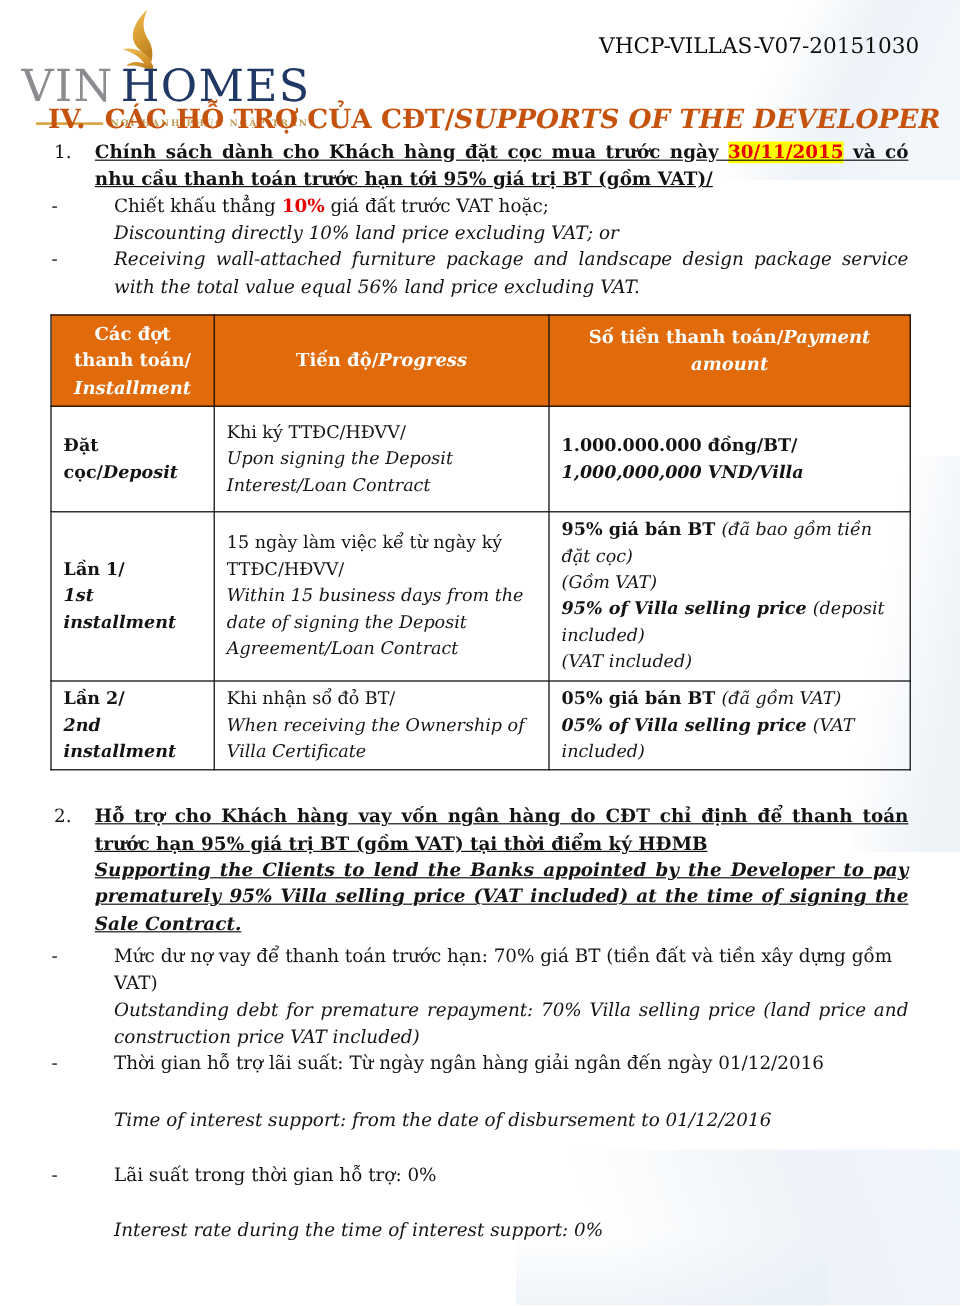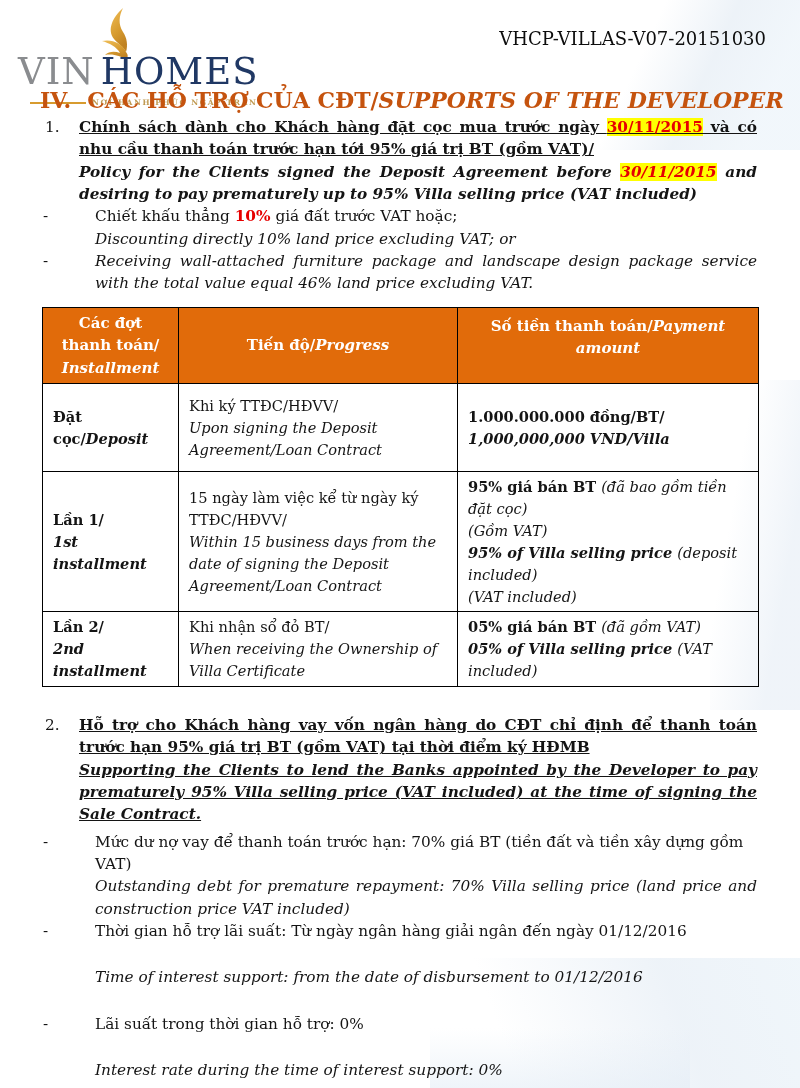--- a/index.html
+++ b/index.html
@@ -110,56 +110,55 @@
   <div class="sec-heading">
     <span class="num">IV.</span><span>CÁC HỖ TRỢ CỦA CĐT/</span><span class="i">SUPPORTS OF THE DEVELOPER</span>
   </div>
 
   <div class="doc">
 
     <div class="item">
       <div class="inum">1.</div>
       <div class="ibody">
         <p class="b u just"><span>Chính sách dành cho Khách hàng đặt cọc mua trước ngày </span><span class="hl">30/11/2015</span><span> và có nhu cầu thanh toán trước hạn tới 95% giá trị BT (gồm VAT)/</span></p>
-        <p class="bi just"><span>Policy for the Clients signed the Deposit Agreement before </span><span class="hl">30/11/2015</span><span> and desiring to pay prematurely up to 95% Villa selling price (VAT included)</span></p>
       </div>
     </div>
 
     <div class="brow">
       <div class="bdash">-</div>
       <div class="btxt">
         <p><span>Chiết khấu thẳng </span><span class="b red">10%</span><span> giá đất trước VAT hoặc;</span></p>
         <p class="i">Discounting directly 10% land price excluding VAT; or</p>
       </div>
     </div>
 
     <div class="brow">
       <div class="bdash">-</div>
       <div class="btxt">
-        <p class="i just">Receiving wall-attached furniture package and landscape design package service with the total value equal 46% land price excluding VAT.</p>
+        <p class="i just">Receiving wall-attached furniture package and landscape design package service with the total value equal 56% land price excluding VAT.</p>
       </div>
     </div>
 
     <table class="pay">
       <colgroup>
           <col class="col1">
           <col class="col2">
           <col class="col3">
         </colgroup>
       <thead>
         <tr>
           <th><span>Các đợt thanh toán/</span><br><span class="i">Installment</span></th>
           <th><span>Tiến độ/</span><span class="i">Progress</span></th>
           <th class="h3"><span>Số tiền thanh toán/</span><span class="i">Payment amount</span></th>
         </tr>
       </thead>
       <tbody>
         <tr class="r1">
           <td><span class="b">Đặt cọc/</span><span class="bi">Deposit</span></td>
-          <td><span>Khi ký TTĐC/HĐVV/</span><br><span class="i">Upon signing the Deposit Agreement/Loan Contract</span></td>
+          <td><span>Khi ký TTĐC/HĐVV/</span><br><span class="i">Upon signing the Deposit Interest/Loan Contract</span></td>
           <td class="amount1">
               <div class="b">1.000.000.000 đồng/BT/</div>
               <div class="bi">1,000,000,000 VND/Villa</div>
             </td>
         </tr>
         <tr class="r2">
           <td>
               <div class="b">Lần 1/</div>
               <div class="bi">1st installment</div>
             </td>

